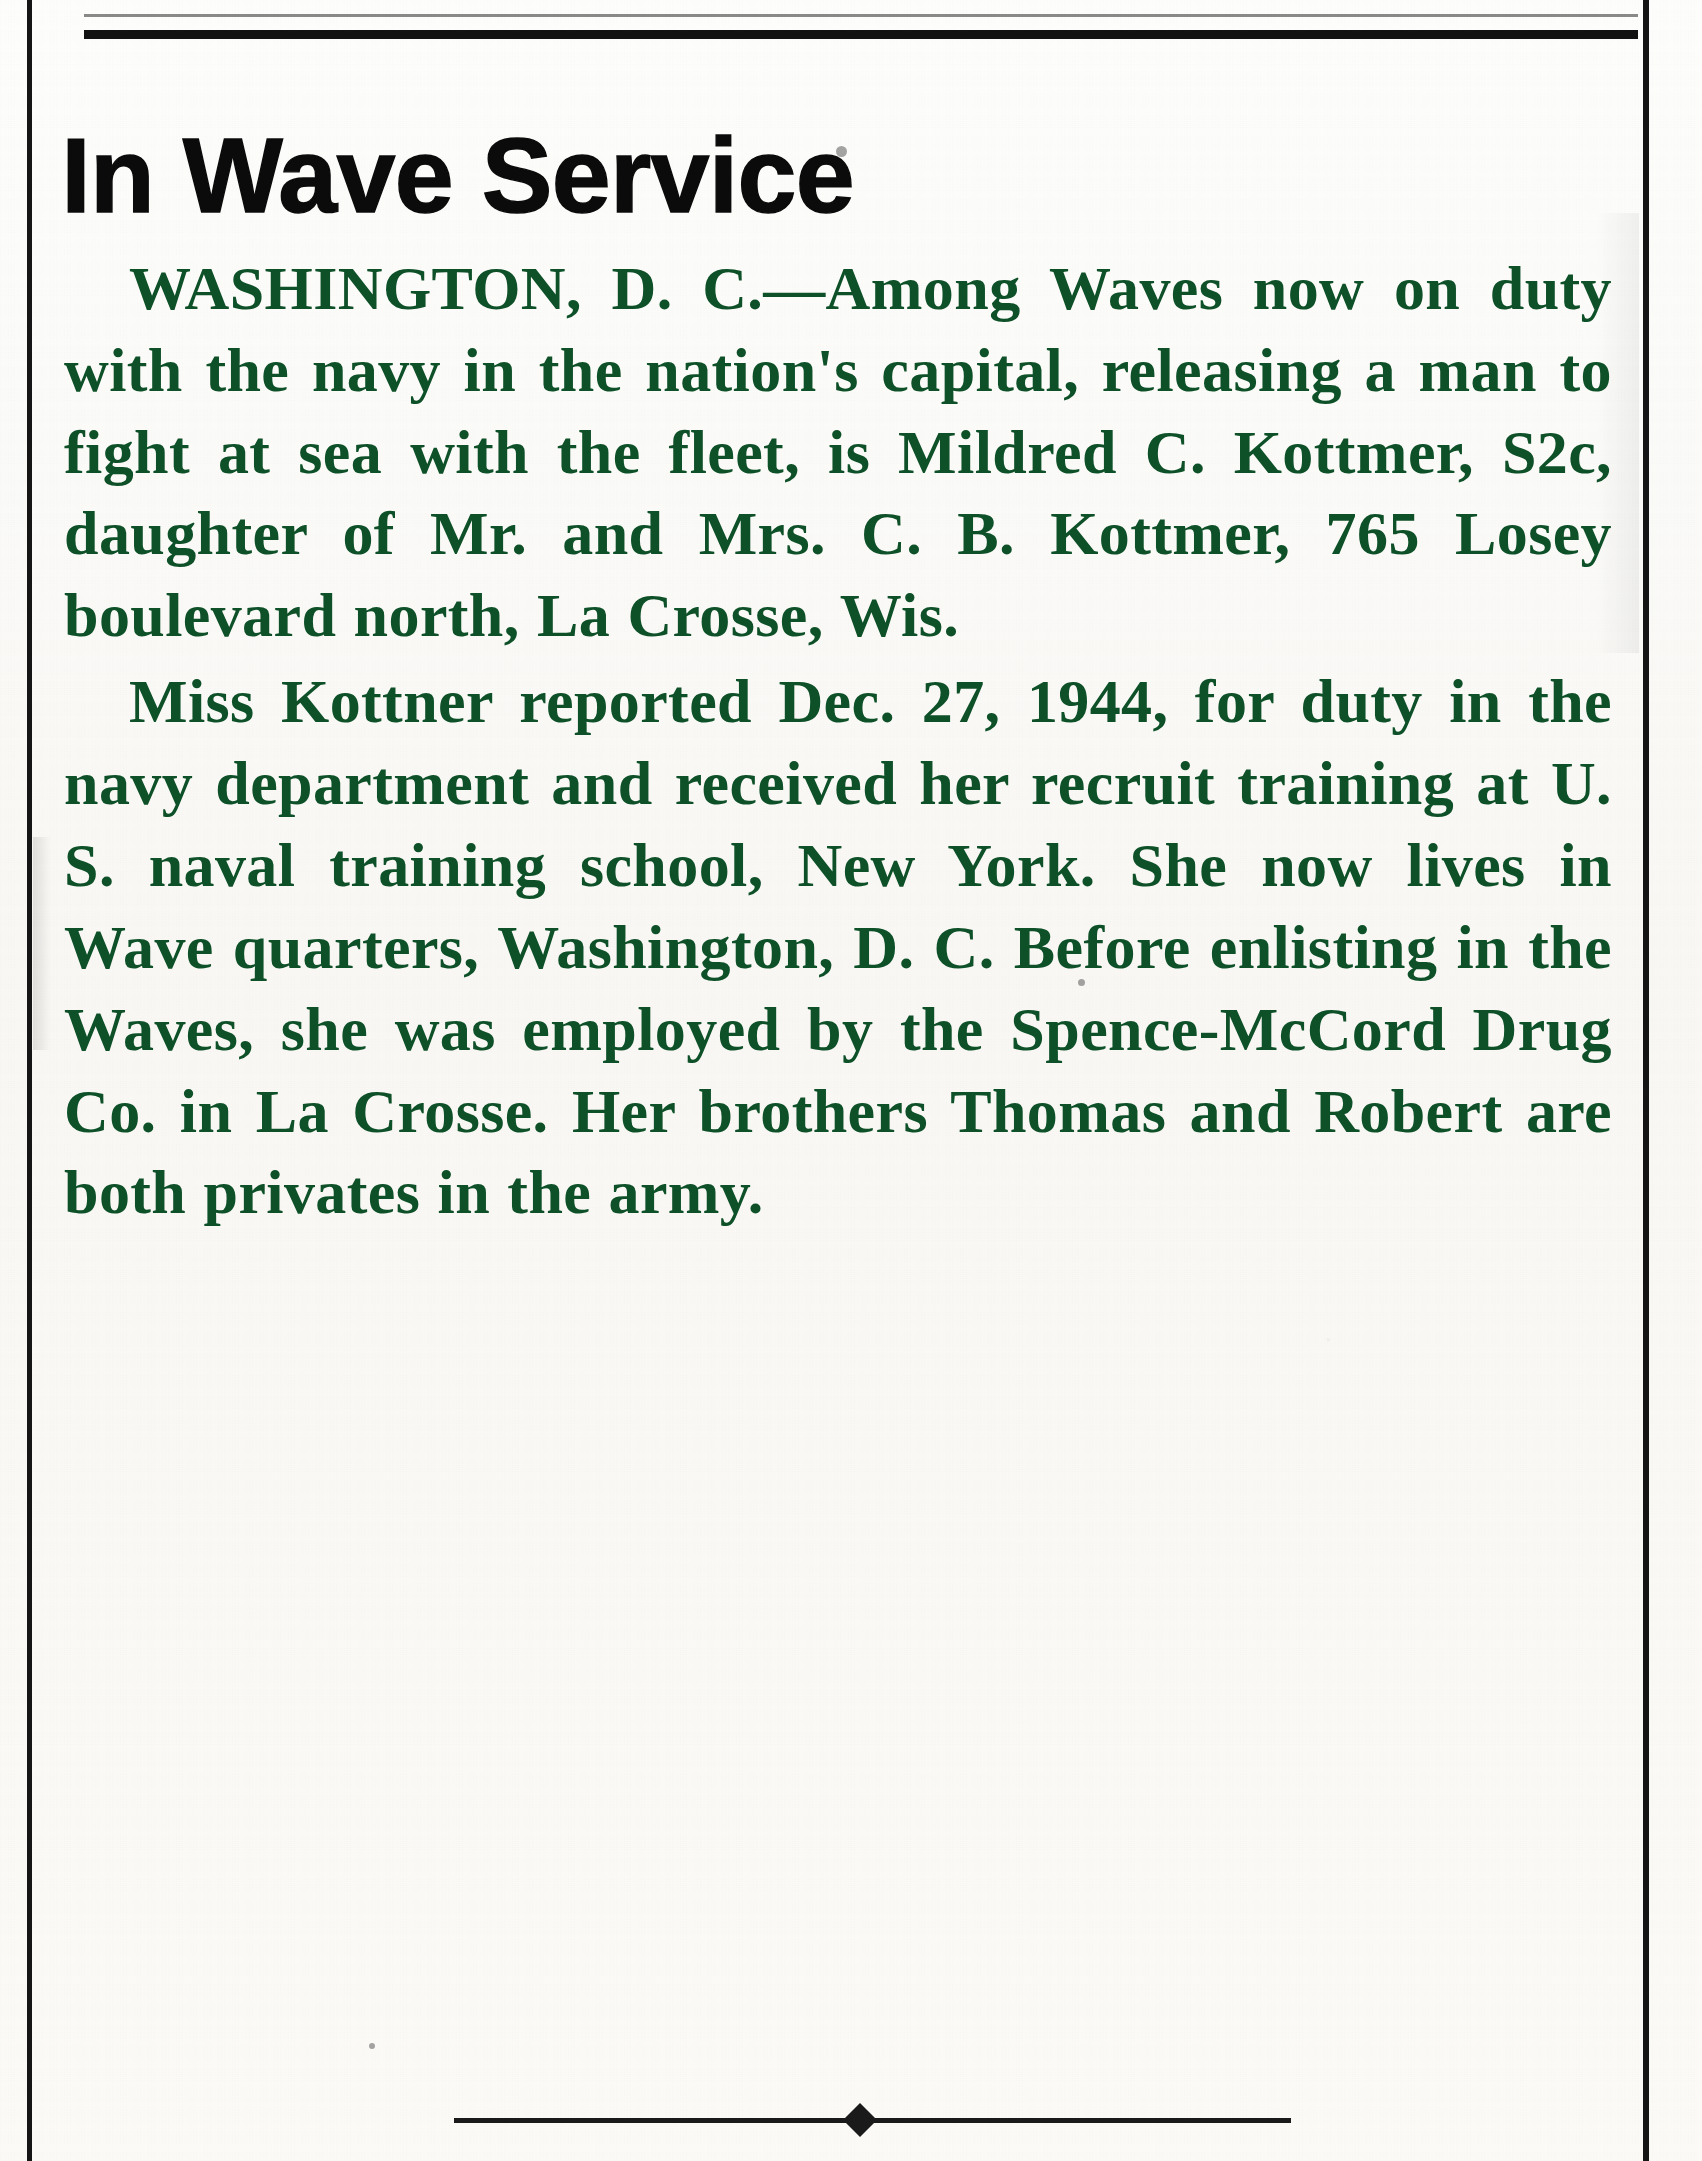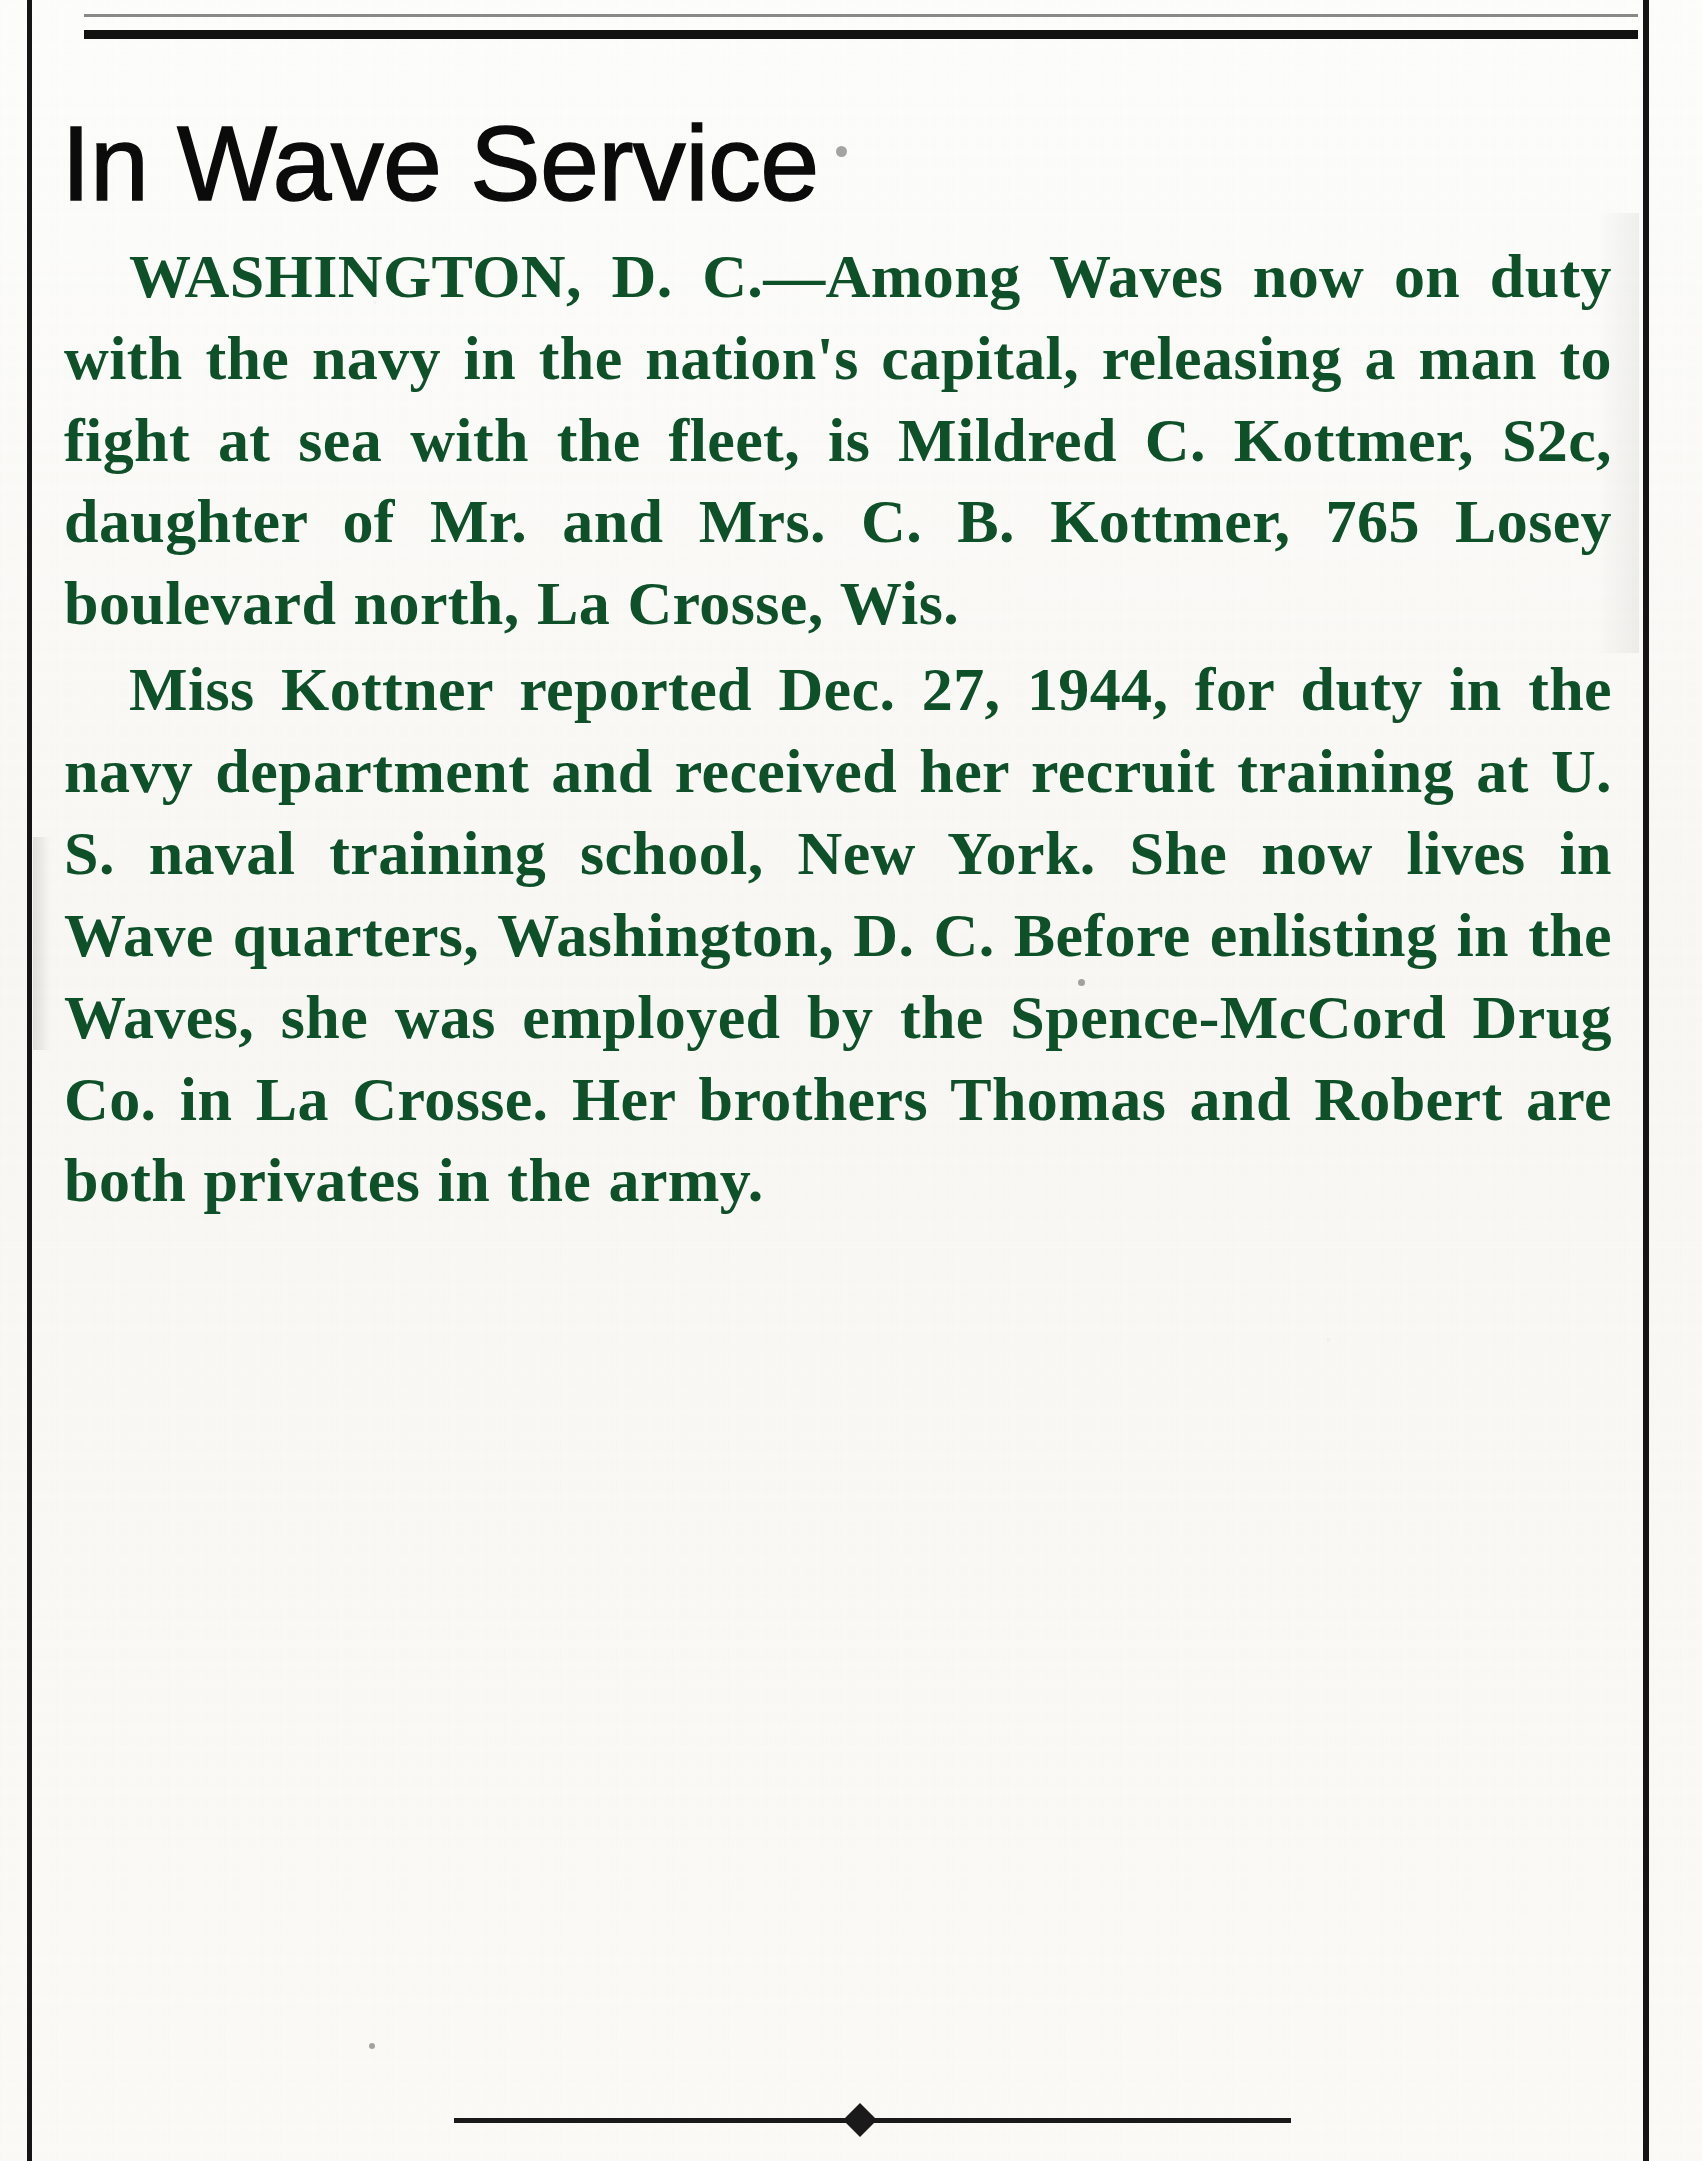--- a/index.html
+++ b/index.html
@@ -92,26 +92,26 @@
 
   .article {
     position: absolute;
     left: 57px;
     top: 106px;
     width: 1575px;
   }
 
   .headline {
     font-family: "Liberation Sans", sans-serif;
-    font-weight: normal;
+    font-weight: bold;
     font-size: 106px;
     line-height: 1.0;
     letter-spacing: -0.7px;
     color: #121212;
-    margin: 4px 0 20px 0;
+    margin: 16px 0 20px 0;
     padding-left: 4.3px;
     -webkit-text-stroke: 1.4px #121212;
   }
 
   .body-text {
     font-family: "Liberation Serif", serif;
     font-weight: bold;
     color: #14532d;
     font-size: 62px;
     line-height: 1.32;

